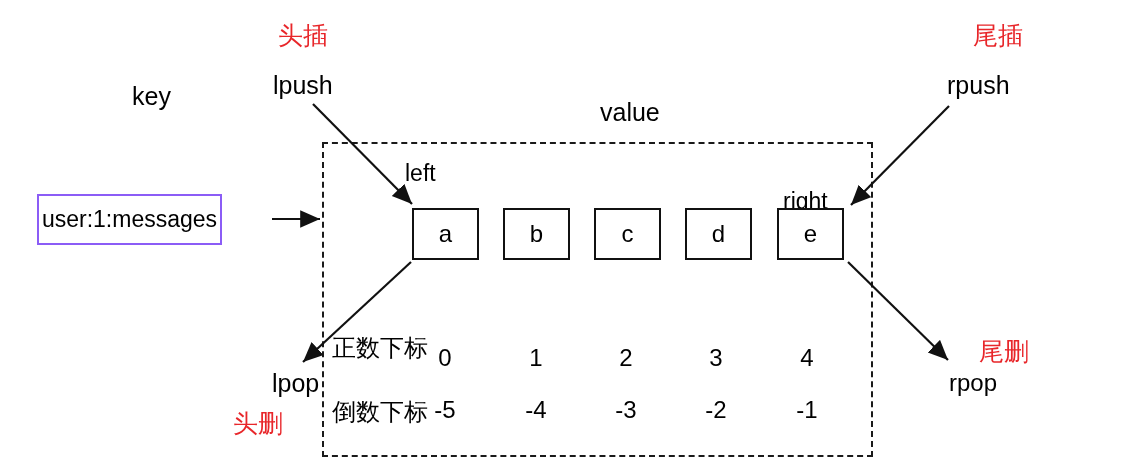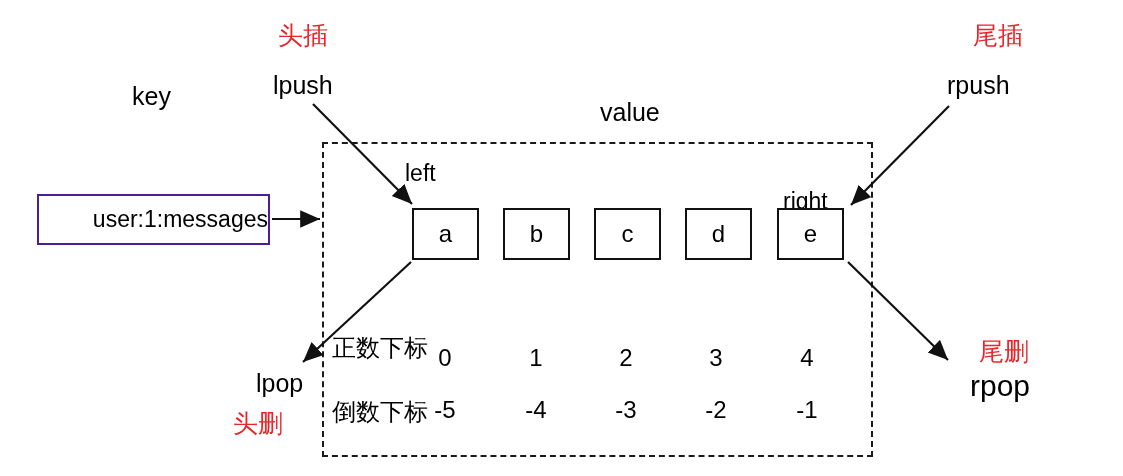--- a/index.html
+++ b/index.html
@@ -24,39 +24,39 @@
     line-height: 1;
   }
   .red {
     color: #e8262a;
   }
   
   #label-key        { left: 132px; top: 84px;  font-size: 25px; text-align: right; }
   #label-value      { left: 600px; top: 100px;  font-size: 25px; }
   #label-lpush      { left: 273px; top: 73px;  font-size: 25px; }
   #label-rpush      { left: 947px; top: 73px;  font-size: 25px; }
-  #label-lpop       { left: 256px; top: 371px; font-size: 25px; }
-  #label-rpop       { left: 949px; top: 371px; font-size: 30px; margin-left: 21px; }
+  #label-lpop       { left: 272px; top: 371px; font-size: 25px; }
+  #label-rpop       { left: 949px; top: 371px; font-size: 24px; }
   #label-toucha     { left: 278px; top: 23px;  font-size: 25px; }
   #label-weicha     { left: 973px; top: 23px;  font-size: 25px; }
   #label-toushan    { left: 233px; top: 411px; font-size: 25px; }
   #label-weishan    { left: 979px; top: 339px; font-size: 25px; }
   #label-left       { left: 405px; top: 162px; font-size: 23px; }
   #label-right      { left: 783px; top: 162px; font-size: 23px; margin-top: 28px; }
 
   
   #key-box {
     position: absolute;
     left: 37px;  top: 194px;
-    width: 233px; height: 51px;
-    border: 2px solid #4c1d95;
+    width: 185px; height: 51px;
+    border: 2px solid #8b5cf6;
     box-sizing: border-box;
     display: flex;
     align-items: center;
-    justify-content: flex-end;
+    justify-content: center;
   }
   #key-box .key-text { font-size: 23px; color: #000; }
 
   
   #value-container {
     position: absolute;
     left: 322px; top: 142px;
     width: 551px; height: 315px;
     border: 2px dashed #1a1a1a;
     box-sizing: border-box;

